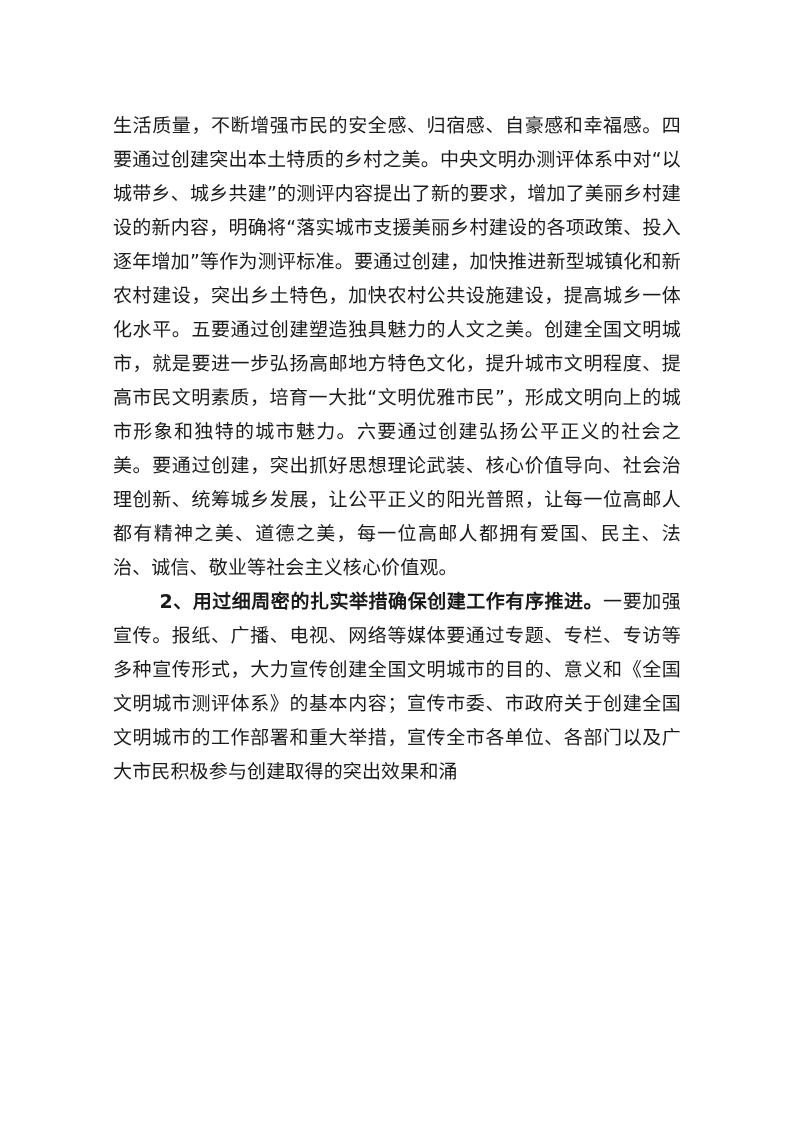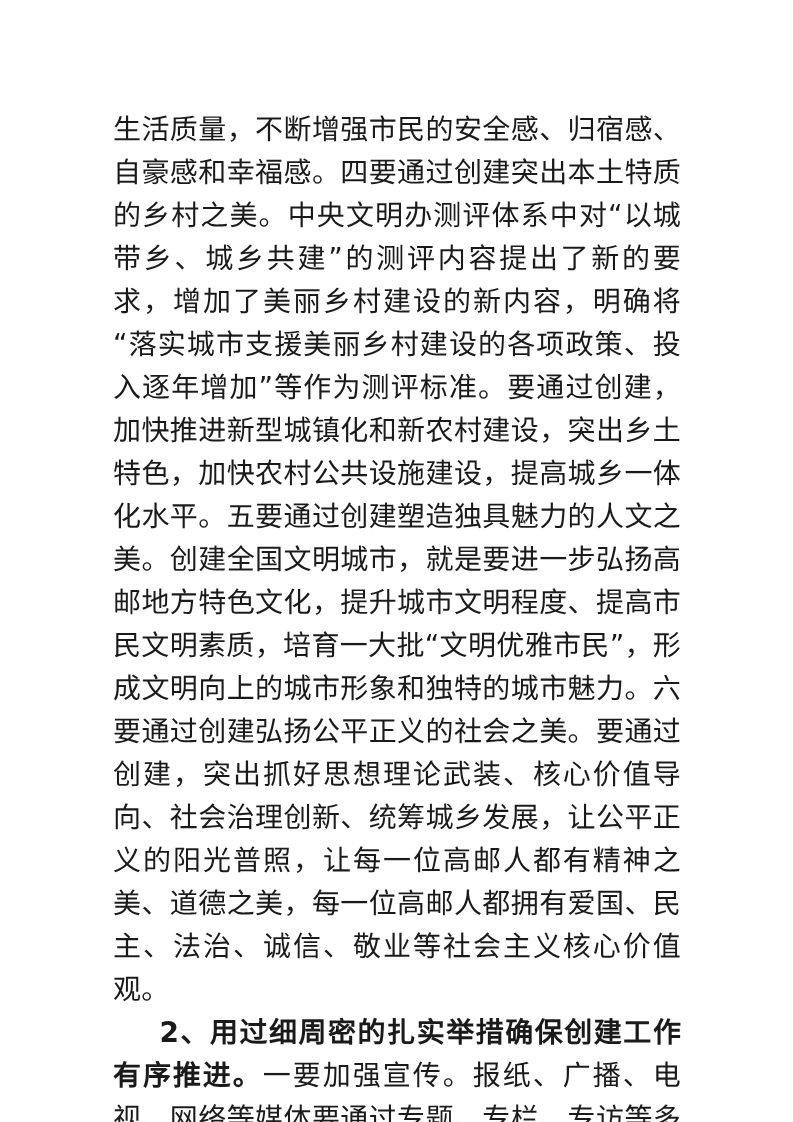--- a/index.html
+++ b/index.html
@@ -23,22 +23,22 @@
     position: absolute;
     left: 113px;
     top: 108px;
     width: 568px;
   }
 
   .para {
     margin: 0;
     padding: 0;
     font-family: "DejaVu Sans", "Liberation Sans", sans-serif;
-    font-size: 28px;
-    line-height: 43px;
+    font-size: 19px;
+    line-height: 34px;
     color: #1a1a1a;
     text-align: justify;
     text-justify: inter-character;
     text-align-last: left;
     letter-spacing: 0.15px;
     word-break: break-all;
     -webkit-font-smoothing: antialiased;
   }
 
   .para.indent-2 {

